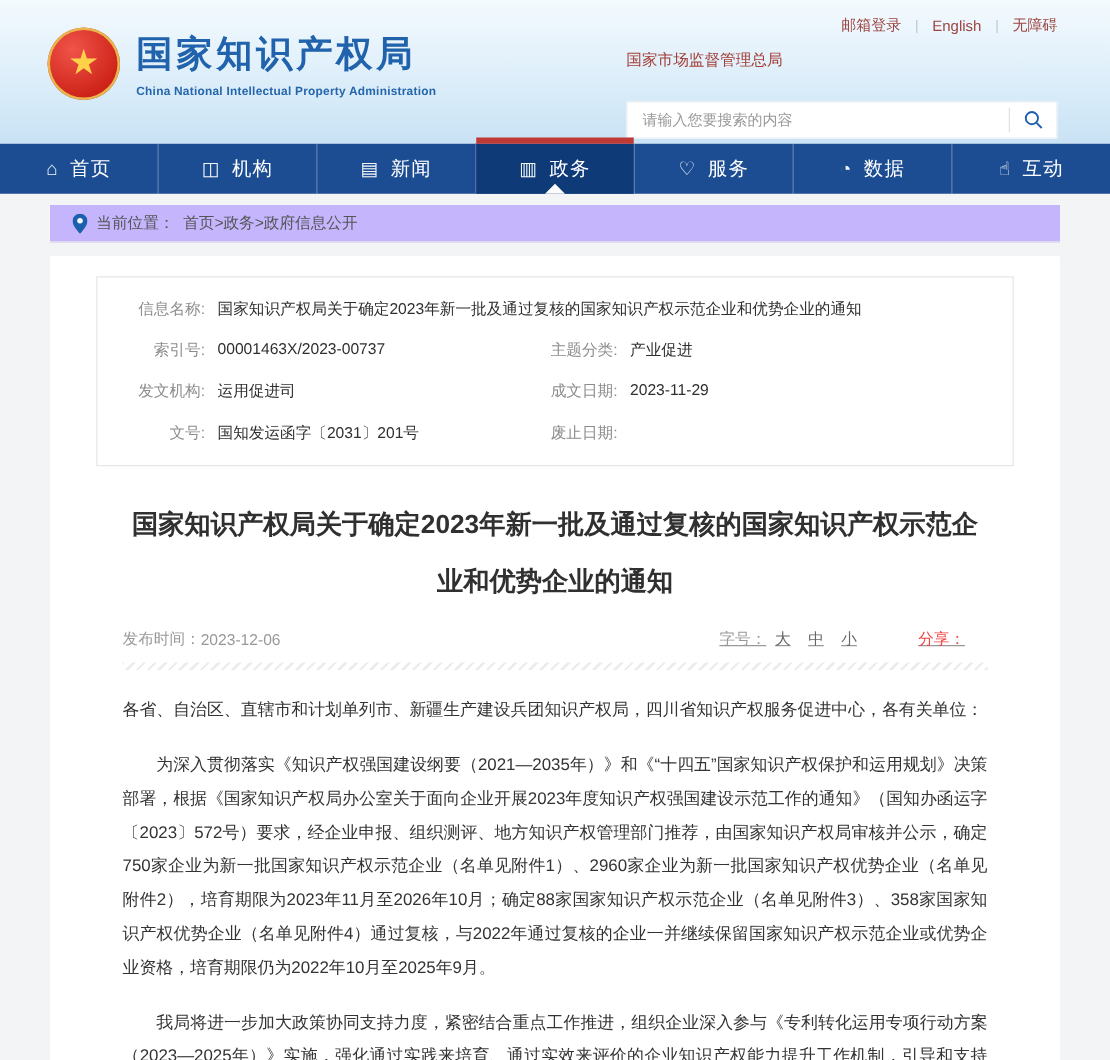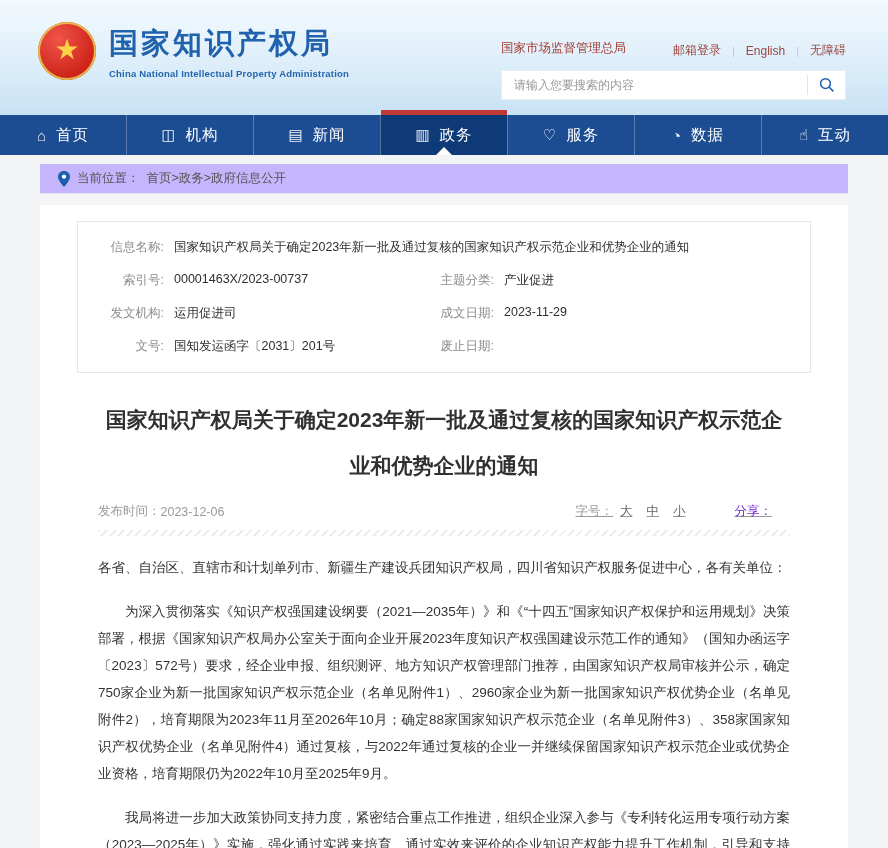--- a/index.html
+++ b/index.html
@@ -18,27 +18,27 @@
   .logo-row { position: absolute; left: 38px; top: 22px; display: flex; align-items: center; gap: 13px; }
   .emblem {
     width: 58px; height: 58px; border-radius: 50%;
     background: radial-gradient(circle at 35% 30%, #f0544a, #ce2318 70%);
     display: flex; align-items: center; justify-content: center;
     box-shadow: 0 0 0 2px #e8b64e inset;
   }
   .emblem .star { color: #ffd24a; font-size: 28px; line-height: 1; margin-top: -2px; }
   .logo-text .cn { font-size: 29px; font-weight: 700; color: #2062ab; letter-spacing: 3px; }
   .logo-text .en { font-size: 9.5px; color: #2565ab; margin-top: 4px; letter-spacing: 0.2px; font-weight: 700; }
-  .top-links { position: absolute; right: 42px; top: 42px; font-size: 12px; color: #9d4540; display: flex; align-items: center; }
+  .top-links { position: absolute; right: 42px; top: 12px; font-size: 12px; color: #9d4540; display: flex; align-items: center; }
   .top-links .sep { color: #b9c6d6; margin: 0 11px; font-size: 11px; }
   .top-links .top-link { cursor: pointer; }
   .agency-links { position: absolute; right: 42px; top: 40px; width: 345px; text-align: left; }
   .agency-line { font-size: 12.5px; color: #a33e38; line-height: 17px; cursor: pointer; }
   .search-bar {
-    position: absolute; right: 42px; top: 70px;
+    position: absolute; right: 42px; top: 81px;
     width: 345px; height: 30px; background: #fff; display: flex; align-items: center;
     border: 1px solid #e8eef4;
   }
   .search-bar input {
     flex: 1; border: none; outline: none; height: 100%; padding: 0 12px;
     font-size: 12px; color: #333; font-family: inherit; background: transparent;
   }
   .search-bar input::placeholder { color: #999; }
   .search-btn {
     width: 38px; height: 20px; display: flex; align-items: center; justify-content: center;
@@ -84,21 +84,21 @@
   .article-title {
     width: 684px; margin: 24px auto 0; text-align: center;
     font-size: 21px; font-weight: 700; color: #303030; line-height: 46px;
   }
   .article-meta {
     width: 692px; margin: 14px auto 0; display: flex; align-items: center;
     font-size: 12.5px; color: #999;
   }
   .article-meta .right { margin-left: auto; display: flex; align-items: flex-start; padding-right: 18px; text-decoration: underline; }
   .fs-option { color: #666; margin: 0 7px; cursor: pointer; }
-  .share-label { margin-left: 42px; color: #6d28d9; }
+  .share-label { margin-left: 42px; color: #ef4444; }
   .hatch-divider {
     width: 692px; margin: 10px auto 0; height: 6px;
     background: repeating-linear-gradient(-45deg, #ececec 0 2px, transparent 2px 6px);
   }
   .article-body {
     width: 692px; margin: 18px auto 0; font-size: 13.5px; color: #333;
     line-height: 27px; text-align: justify;
   }
   .article-body p { margin: 0 0 17px; }
   .article-body p.indent { text-indent: 2em; }

